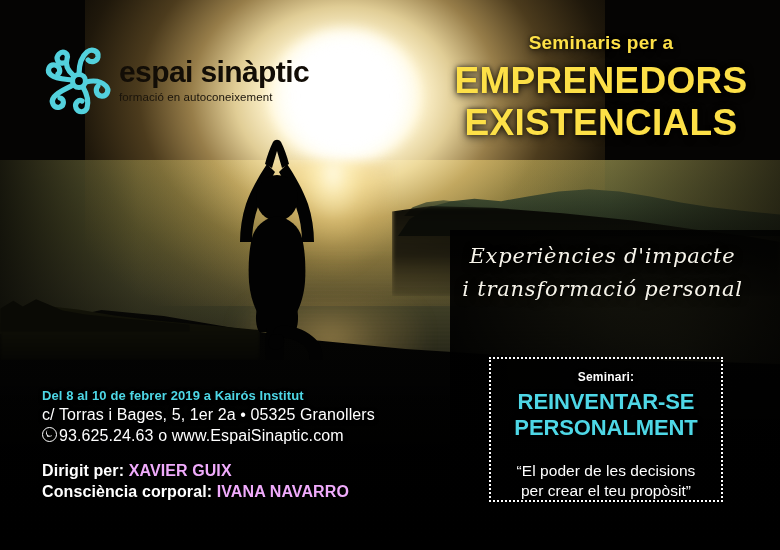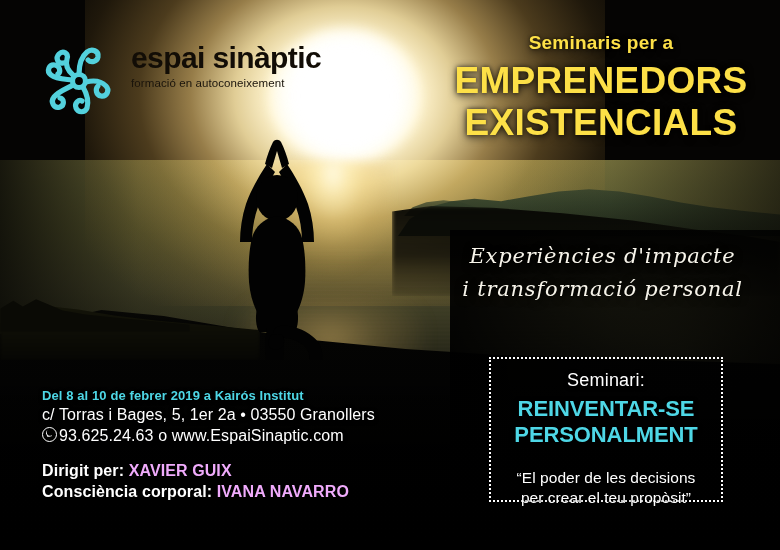--- a/index.html
+++ b/index.html
@@ -197,22 +197,22 @@
     left: 215px; top: 138px;
     width: 126px; height: 222px;
   }
   .silhouette svg { display: block; width: 100%; height: 100%; }
 
   
   .logo {
     position: absolute;
     left: 43px; top: 43px;
     display: flex;
-    align-items: flex-start;
-    gap: 16px;
+    align-items: center;
+    gap: 4px;
   }
   .logo-mark { width: 72px; height: 74px; flex: none; margin-bottom: 2px; }
   .logo-mark svg { display: block; width: 100%; height: 100%; }
   .logo-words { padding-bottom: 2px; }
   .logo-name {
     font-size: 30px;
     font-weight: bold;
     color: #120d06;
     letter-spacing: -0.6px;
     line-height: 1;
@@ -319,23 +319,24 @@
     position: absolute;
     left: 489px; top: 357px;
     width: 234px; height: 145px;
     border: 2px dotted #ffffff;
     text-align: center;
     color: #ffffff;
     box-sizing: border-box;
     padding-top: 11px;
   }
   .seminar-label {
-    font-size: 18px;
+    font-size: 12px;
     letter-spacing: 0.2px;
     text-shadow: 0 1px 4px rgba(0,0,0,0.9);
+    font-weight: bold;
   }
   .seminar-title {
     color: #4ed7e6;
     font-size: 22px;
     font-weight: bold;
     line-height: 1.18;
     margin-top: 5px;
     letter-spacing: -0.1px;
     text-shadow: 0 1px 5px rgba(0,0,0,0.95);
   }
@@ -437,21 +438,21 @@
     </div>
   </div>
 
   <div class="script">
     <div>Experiències d'impacte</div>
     <div>i transformació personal</div>
   </div>
 
   <div class="info">
     <div class="info-date">Del 8 al 10 de febrer 2019 a Kairós Institut</div>
-    <div class="info-line">c/ Torras i Bages, 5, 1er 2a • 03550 Granollers</div>
+    <div class="info-line">c/ Torras i Bages, 5, 1er 2a • 05325 Granollers</div>
     <div class="info-line">
       <span class="phone-icon"></span><span>93.625.24.63 o www.EspaiSinaptic.com</span>
     </div>
   </div>
 
   <div class="credits">
     <div class="credit-line">
       <span>Dirigit per:</span>
       <span class="credit-name">XAVIER GUIX</span>
     </div>

